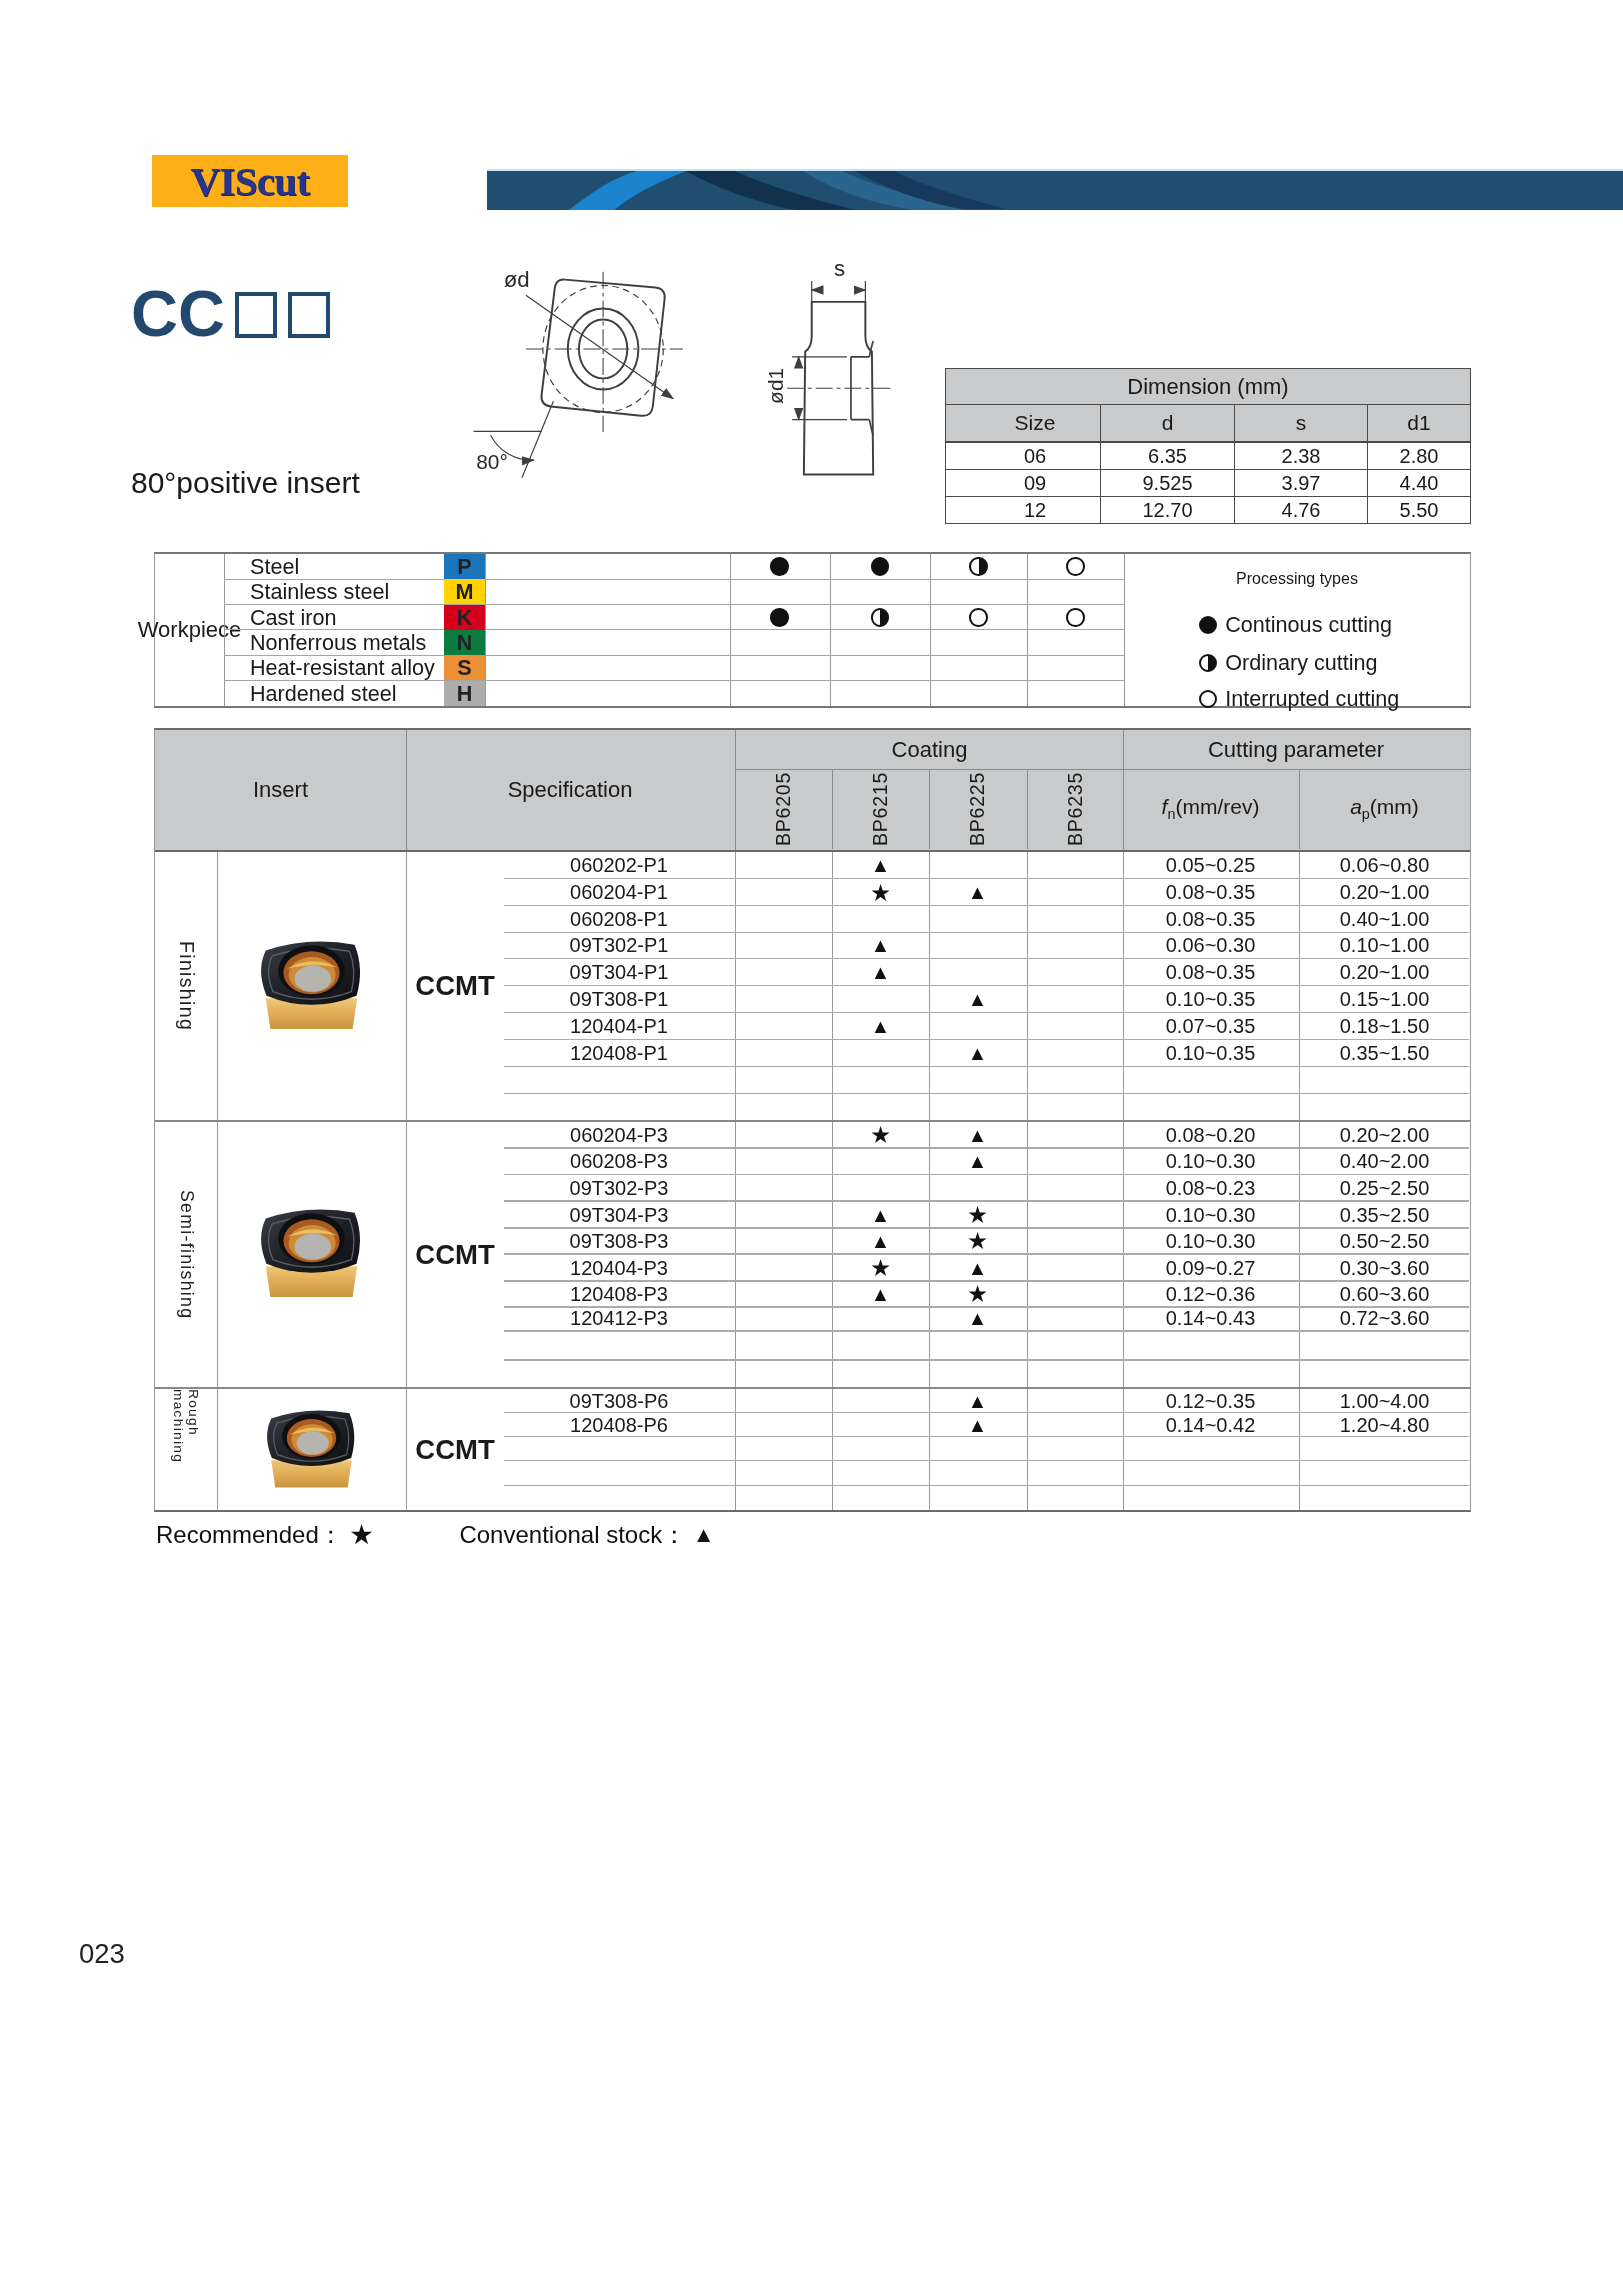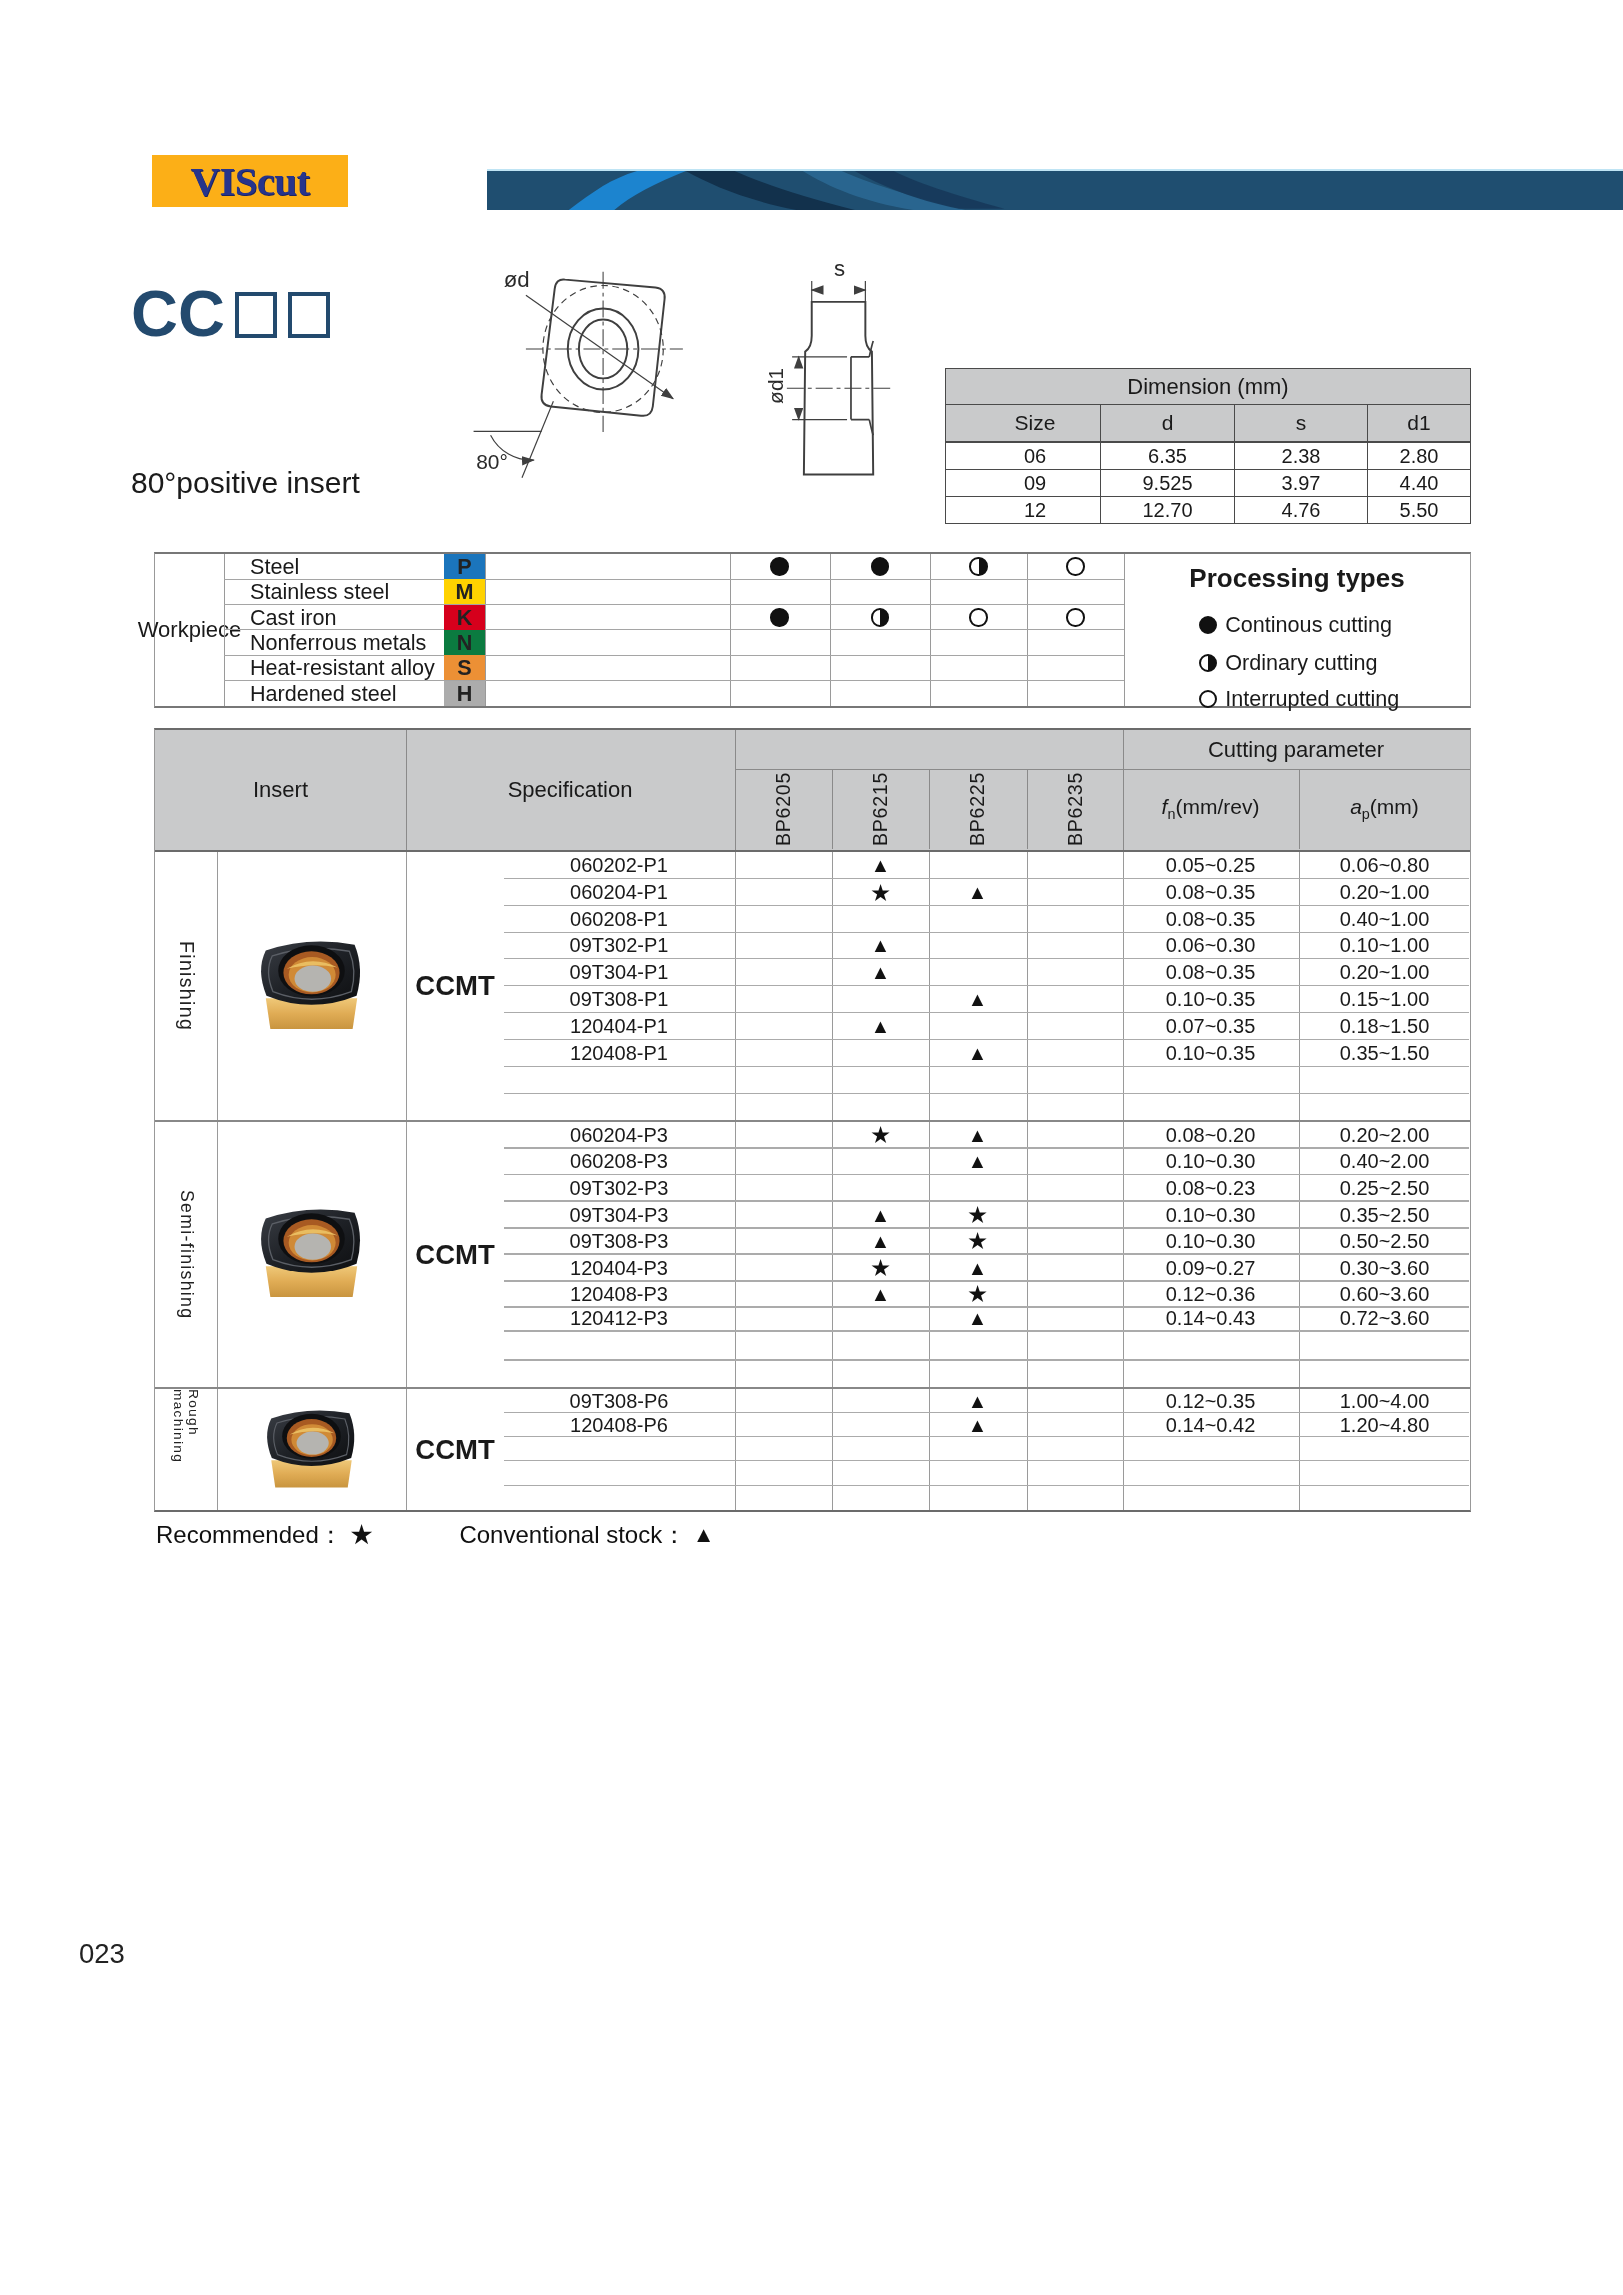--- a/index.html
+++ b/index.html
@@ -28,21 +28,21 @@
   #wp-table{left:154px;top:552px;width:1315px;height:152px;border-top:2.6px solid #777;border-bottom:2.6px solid #777;border-left:1.3px solid #999;border-right:1.3px solid #999;}
   .wp-v{position:absolute;top:0;width:1.3px;height:152px;background:#9a9a9a;}
   .wp-h{position:absolute;left:69px;width:900px;height:1.3px;background:#a5a5a5;}
   #wp-label{left:0;top:0;width:69px;height:152px;font-size:22px;}
   .wp-name{position:absolute;left:69px;width:220px;display:flex;align-items:center;padding-left:26px;font-size:21.6px;box-sizing:border-box;}
   .wp-letter{position:absolute;left:289px;width:41px;display:flex;align-items:center;justify-content:center;font-size:21.6px;font-weight:bold;color:#222;}
   .dot{width:18.3px;height:18.3px;border-radius:50%;border:2px solid #111;box-sizing:border-box;}
   .c-full{background:#111;}
   .c-half{background:linear-gradient(90deg,#fff 0 50%,#111 50% 100%);}
   .c-empty{background:#fff;}
-  #wp-legend-title{font-size:26px;font-weight:bold;}
+  #wp-legend-title{font-size:16px;}
   .lg-item{position:absolute;display:flex;align-items:center;font-size:21.6px;}
   .lg-item .dot{margin-right:7.9px;}
   
   #main-table{left:154px;top:728px;width:1315px;border-top:2.6px solid #6b6b6b;border-bottom:2.6px solid #6b6b6b;border-left:1.3px solid #999;border-right:1.3px solid #999;box-sizing:content-box;}
   #mt-header{position:relative;height:120px;background:#C9CACB;border-bottom:2px solid #6b6b6b;}
   .mh-cell{position:absolute;display:flex;align-items:center;justify-content:center;font-size:22px;}
   .mh-v{position:absolute;width:1.3px;background:#8a8a8a;}
   .bp-vert{writing-mode:vertical-rl;transform:rotate(180deg);font-size:19.6px;letter-spacing:0.7px;}
   .mt-group{position:relative;border-bottom:2px solid #888;}
   .mt-group:last-child{border-bottom:none;}
@@ -235,20 +235,21 @@
     <div class="wp-name" style="top: 101px; height: 25px;">Heat-resistant alloy</div>
     <div class="wp-letter" style="top: 101px; height: 25px; background: rgb(236, 144, 53);">S</div>
     <div class="wp-name" style="top: 127px; height: 25px;">Hardened steel</div>
     <div class="wp-letter" style="top: 127px; height: 25px; background: rgb(172, 172, 172);">H</div>
   </div>
 
 <div id="main-table" class="abs">
   <div id="mt-header">
     <div class="mh-cell" style="left:0;top:0;width:251px;height:120px;">Insert</div>
     <div class="mh-cell" style="left:251px;top:0;width:328px;height:120px;">Specification</div>
+    <div class="mh-cell" style="left:580px;top:0;width:389px;height:39px;">Coating</div>
     <div class="mh-cell" style="left:968px;top:0;width:346px;height:39px;">Cutting parameter</div>
     <div id="bp-cells">
         <div class="mh-cell" style="left: 580px; top: 39px; width: 97px; height: 80px;">
           <span class="bp-vert">BP6205</span>
         </div>
         <div class="mh-cell" style="left: 677px; top: 39px; width: 97px; height: 80px;">
           <span class="bp-vert">BP6215</span>
         </div>
         <div class="mh-cell" style="left: 774px; top: 39px; width: 97px; height: 80px;">
           <span class="bp-vert">BP6225</span>

